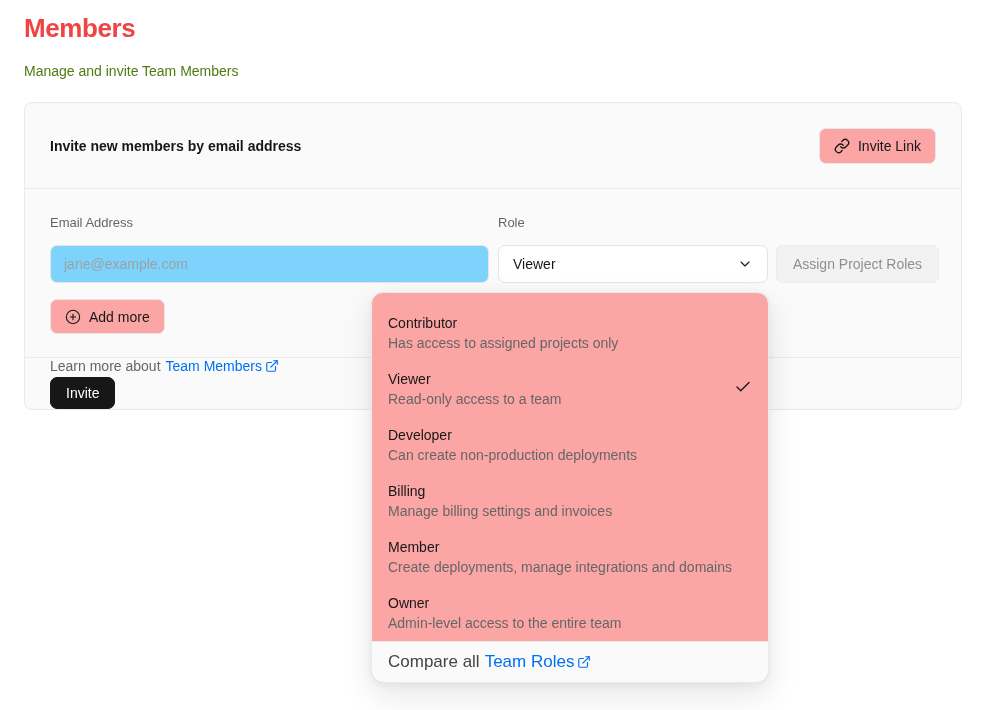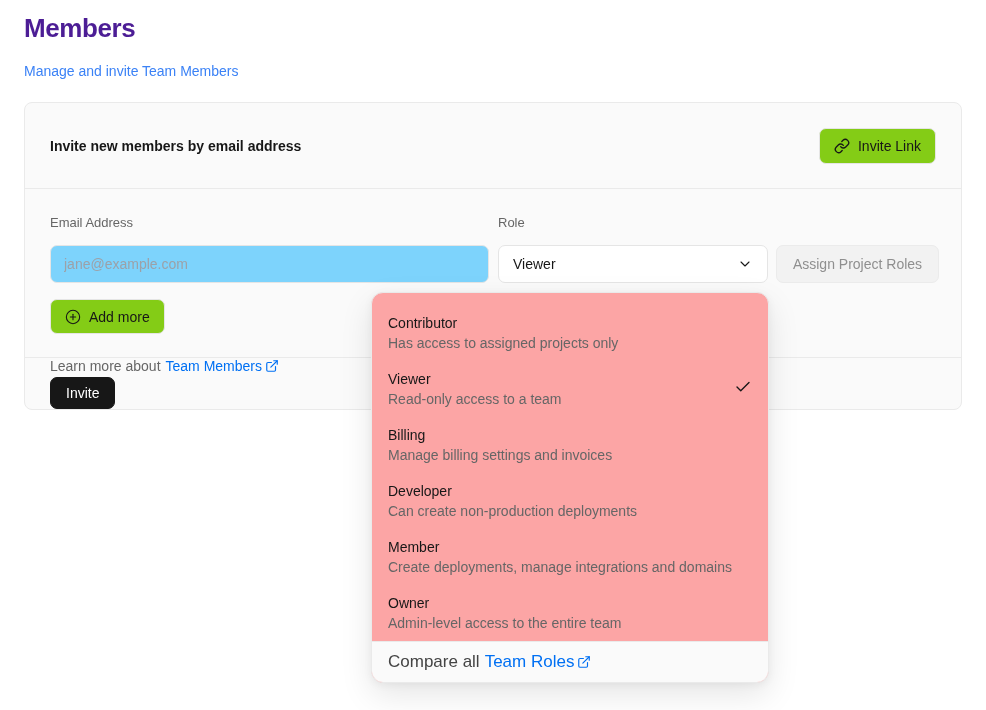--- a/index.html
+++ b/index.html
@@ -10,44 +10,44 @@
   }
   .canvas {
     position: relative;
     width: 986px;
     height: 710px;
     background: #ffffff;
     overflow: hidden;
   }
   .page-title {
     position: absolute; left: 24px; top: 13px;
-    font-size: 26px; font-weight: 700; color: #4c1d95;
+    font-size: 26px; font-weight: 700; color: #ef4444;
     letter-spacing: -0.4px;
   }
   .page-subtitle {
     position: absolute; left: 24px; top: 63px;
-    font-size: 14px; color: #3b82f6;
+    font-size: 14px; color: #4d7c0f;
   }
   .card {
     position: absolute; left: 24px; top: 102px;
     width: 938px; height: 308px;
     background: #fafafa;
     border: 1px solid #eaeaea;
     border-radius: 8px;
   }
   .card-header {
     position: absolute; top: 0; left: 0; right: 0; height: 86px;
     display: flex; align-items: center; justify-content: space-between;
     padding: 0 25px;
     border-bottom: 1px solid #eaeaea;
   }
   .card-title { font-size: 14px; font-weight: 600; color: #171717; }
   .btn {
     display: inline-flex; align-items: center; gap: 8px;
-    background: #84cc16; border: 1px solid #e5e5e5; border-radius: 7px;
+    background: #fca5a5; border: 1px solid #e5e5e5; border-radius: 7px;
     font-size: 14px; color: #171717; cursor: pointer;
     font-family: inherit;
   }
   .btn-invite-link { height: 36px; padding: 0 14px; }
   .field-label {
     position: absolute; font-size: 13px; color: #666;
   }
   .label-email { left: 25px; top: 112px; }
   .label-role  { left: 473px; top: 112px; }
   .text-input {
@@ -202,29 +202,29 @@
         </div>
         <span class="icon dd-check">
           <svg width="18" height="18" viewBox="0 0 24 24" fill="none" stroke="#171717" stroke-width="1.8" stroke-linecap="round" stroke-linejoin="round">
             <polyline points="20 6 9 17 4 12"></polyline>
           </svg>
         </span>
       </div>
 
       <div class="dd-item">
         <div>
+          <div class="dd-name">Developer</div>
+          <div class="dd-desc">Can create non-production deployments</div>
+        </div>
+      </div>
+
+      <div class="dd-item">
+        <div>
           <div class="dd-name">Billing</div>
           <div class="dd-desc">Manage billing settings and invoices</div>
-        </div>
-      </div>
-
-      <div class="dd-item">
-        <div>
-          <div class="dd-name">Developer</div>
-          <div class="dd-desc">Can create non-production deployments</div>
         </div>
       </div>
 
       <div class="dd-item">
         <div>
           <div class="dd-name">Member</div>
           <div class="dd-desc">Create deployments, manage integrations and domains</div>
         </div>
       </div>
 

